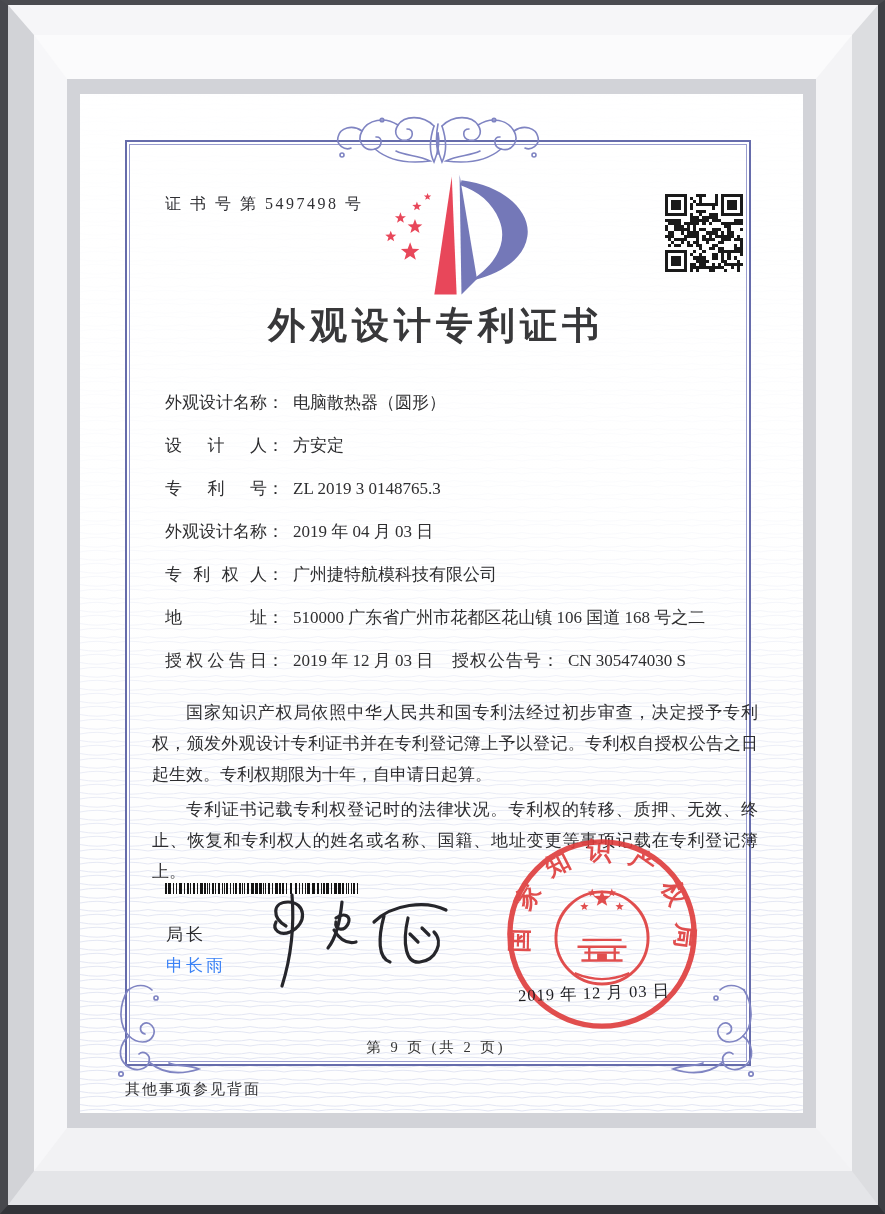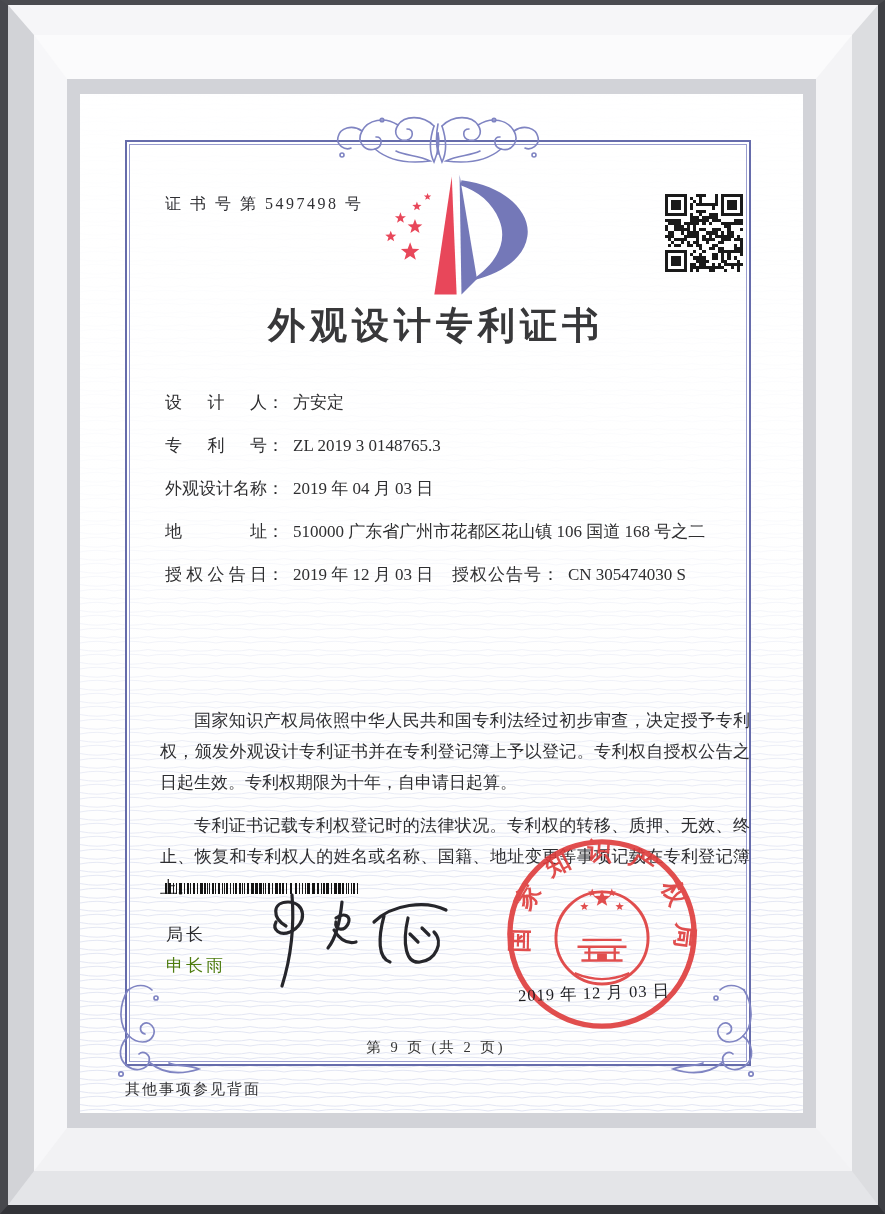--- a/index.html
+++ b/index.html
@@ -21,24 +21,24 @@
   .logo{position:absolute;left:303px;top:76px;}
   .qr{position:absolute;left:585px;top:100px;width:78px;height:78px;}
   .title{position:absolute;left:45px;top:207px;width:622px;text-align:center;font-size:37px;font-weight:700;letter-spacing:5px;color:#38383a;}
   .fields{position:absolute;left:85px;top:300px;width:600px;color:#2e2e30;font-size:17px;}
   .frow{height:17px;line-height:17px;margin-bottom:26px;position:relative;white-space:nowrap;}
   .flabel{display:inline-block;width:102px;text-align:justify;text-align-last:justify;vertical-align:top;}
   .fvalue{margin-left:9px;}
   .grant-no{position:absolute;left:287px;top:0;white-space:nowrap;}
   .grant-no .glabel{letter-spacing:1px;text-align:right;}
   .body-text{position:absolute;left:68px;top:599px;width:614px;font-size:17px;line-height:31px;text-align:justify;color:#2d2d30;}
-  .body-text p{margin:12px;text-indent:2em;}
+  .body-text p{margin:4px;text-indent:2em;}
   .barcode{position:absolute;left:85px;top:789px;width:197px;height:11px;}
   .sig-role{position:absolute;left:86px;top:829px;font-size:17px;letter-spacing:3px;color:#2c2c2f;}
-  .sig-name{position:absolute;left:86px;top:860px;font-size:17px;letter-spacing:3px;color:#4d7c0f;}
+  .sig-name{position:absolute;left:86px;top:860px;font-size:17px;letter-spacing:3px;color:#3b82f6;}
   .signature{position:absolute;left:168px;top:796px;}
   .seal{position:absolute;left:424px;top:742px;opacity:.9;}
   .seal-date{position:absolute;left:438px;top:888px;width:180px;font-size:16.5px;letter-spacing:1px;color:#1d1d20;transform:rotate(-2deg);}
   .page-info{position:absolute;left:45px;top:944px;width:622px;text-align:center;font-size:14.5px;letter-spacing:3px;color:#333;}
   .back-note{position:absolute;left:45px;top:986px;width:622px;text-align:left;font-size:15px;letter-spacing:2px;color:#323235;}
 </style>
 </head>
 <body>
 
 <div class="frame-edge">
@@ -507,27 +507,33 @@
               <rect x="20" y="2" width="3" height="3" fill="#1a1a1a"></rect>
               <rect x="0" y="18" width="7" height="7" fill="#1a1a1a"></rect>
               <rect x="1" y="19" width="5" height="5" fill="#fff"></rect>
               <rect x="2" y="20" width="3" height="3" fill="#1a1a1a"></rect>
             </svg>
 
       <div class="title">外观设计专利证书</div>
 
       <div class="fields">
         <div class="frow">
+          <span class="flabel">外观设计名称</span><span>：</span><span class="fvalue">电脑散热器（圆形）</span>
+        </div>
+        <div class="frow">
           <span class="flabel">设计人</span><span>：</span><span class="fvalue">方安定</span>
         </div>
         <div class="frow">
           <span class="flabel">专利号</span><span>：</span><span class="fvalue">ZL 2019 3 0148765.3</span>
         </div>
         <div class="frow">
           <span class="flabel">外观设计名称</span><span>：</span><span class="fvalue">2019 年 04 月 03 日</span>
+        </div>
+        <div class="frow">
+          <span class="flabel">专利权人</span><span>：</span><span class="fvalue">广州捷特航模科技有限公司</span>
         </div>
         <div class="frow">
           <span class="flabel">地址</span><span>：</span><span class="fvalue">510000 广东省广州市花都区花山镇 106 国道 168 号之二</span>
         </div>
         <div class="frow">
           <span class="flabel">授权公告日</span><span>：</span><span class="fvalue">2019 年 12 月 03 日</span>
           <span class="grant-no"><span class="glabel">授权公告号</span><span>：</span><span class="fvalue">CN 305474030 S</span></span>
         </div>
       </div>
 

